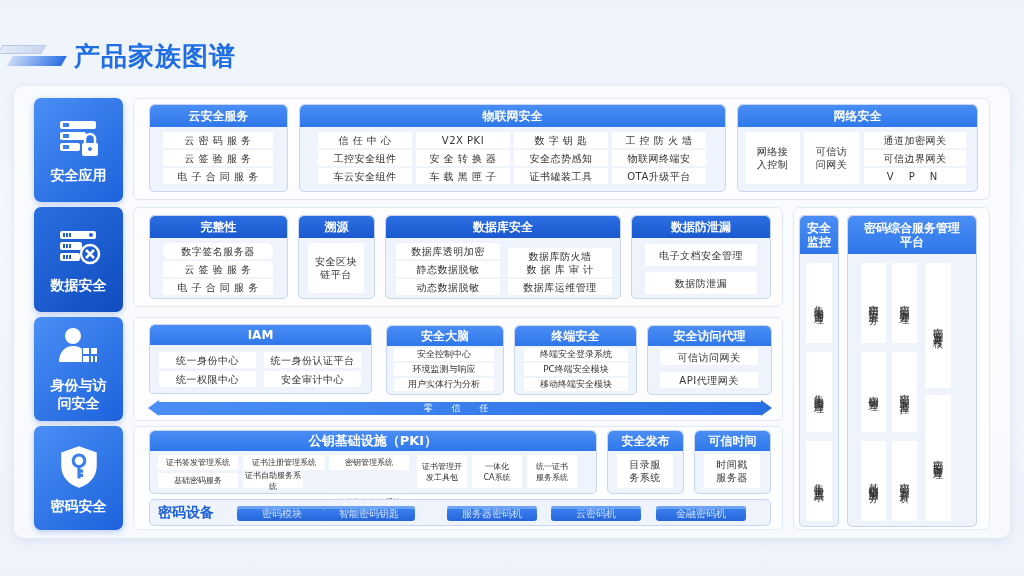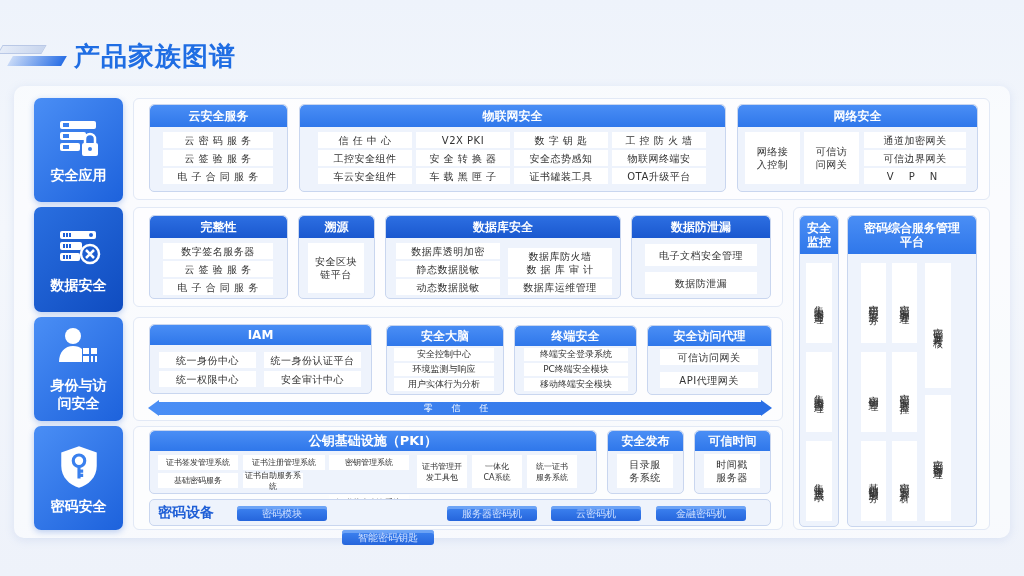--- a/index.html
+++ b/index.html
@@ -134,21 +134,21 @@
 <div class="it" style="left:804px;top:132px;width:55px;height:52px;padding:0 8px;">可信访问网关</div>
 <div class="it" style="left:864px;top:132px;width:102px;height:16px;">通道加密网关</div>
 <div class="it" style="left:864px;top:150px;width:102px;height:16px;">可信边界网关</div>
 <div class="it" style="left:864px;top:168px;width:102px;height:16px;letter-spacing:6px;">V P N</div>
 
 <div class="row" style="top:207px;width:650px;height:100px;"></div>
 
 <div class="grp" style="left:149px;top:215px;width:139px;height:84px;">
   <div class="gh dark">完整性</div>
 </div>
-<div class="it" style="left:163px;top:243px;width:110px;height:16px;">数字签名服务器</div>
+<div class="it" style="left:163px;top:243px;width:110px;height:16px;border-radius:6px;">数字签名服务器</div>
 <div class="it" style="left:163px;top:261px;width:110px;height:16px;">云 签 验 服 务</div>
 <div class="it" style="left:163px;top:279px;width:110px;height:16px;">电 子 合 同 服 务</div>
 
 <div class="grp" style="left:298px;top:215px;width:77px;height:84px;">
   <div class="gh dark">溯源</div>
 </div>
 <div class="it" style="left:308px;top:243px;width:56px;height:50px;padding:0 6px;">安全区块链平台</div>
 
 <div class="grp" style="left:385px;top:215px;width:236px;height:84px;">
   <div class="gh dark">数据库安全</div>
@@ -224,21 +224,21 @@
 <div class="it" style="left:617px;top:454px;width:56px;height:34px;padding:0 8px;">目录服务系统</div>
 
 <div class="grp" style="left:694px;top:430px;width:77px;height:64px;">
   <div class="gh" style="height:20px;text-align:center;">可信时间</div>
 </div>
 <div class="it" style="left:704px;top:454px;width:56px;height:34px;padding:0 8px;">时间戳服务器</div>
 
 <div class="grp" style="left:149px;top:499px;width:622px;height:27px;background:#eef3fc;"></div>
 <div class="dev-title">密码设备</div>
 <div class="chip" style="left:237px;width:90px;">密码模块</div>
-<div class="chip" style="left:342px;width:92px;margin-top:24px;">智能密码钥匙</div>
+<div class="chip" style="left:323px;width:92px;">智能密码钥匙</div>
 <div class="chip" style="left:447px;width:90px;">服务器密码机</div>
 <div class="chip" style="left:551px;width:90px;">云密码机</div>
 <div class="chip" style="left:656px;width:90px;">金融密码机</div>
 
 <div class="row" style="left:793px;top:207px;width:197px;height:323px;"></div>
 
 <div class="grp" style="left:799px;top:215px;width:40px;height:312px;">
   <div class="gh tall" style="padding:0 4px;">安全监控</div>
 </div>
 <div class="it vert" style="left:806px;top:263px;width:26px;height:80px;">集中安全管理</div>

